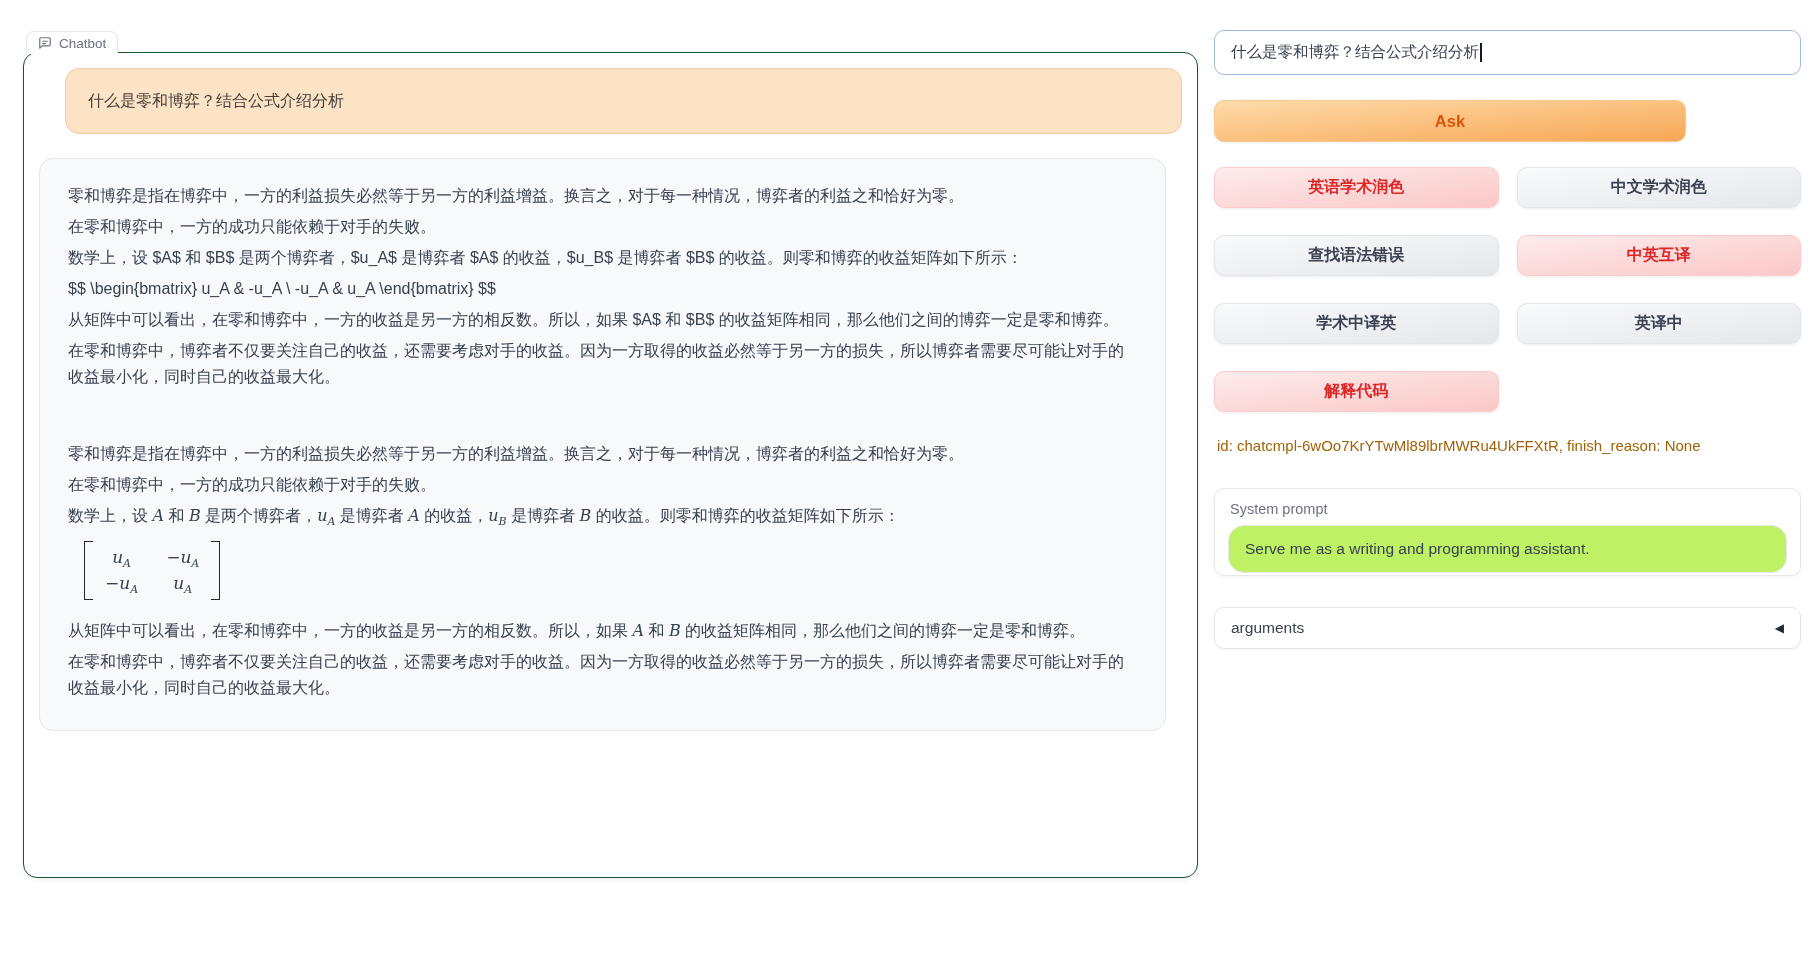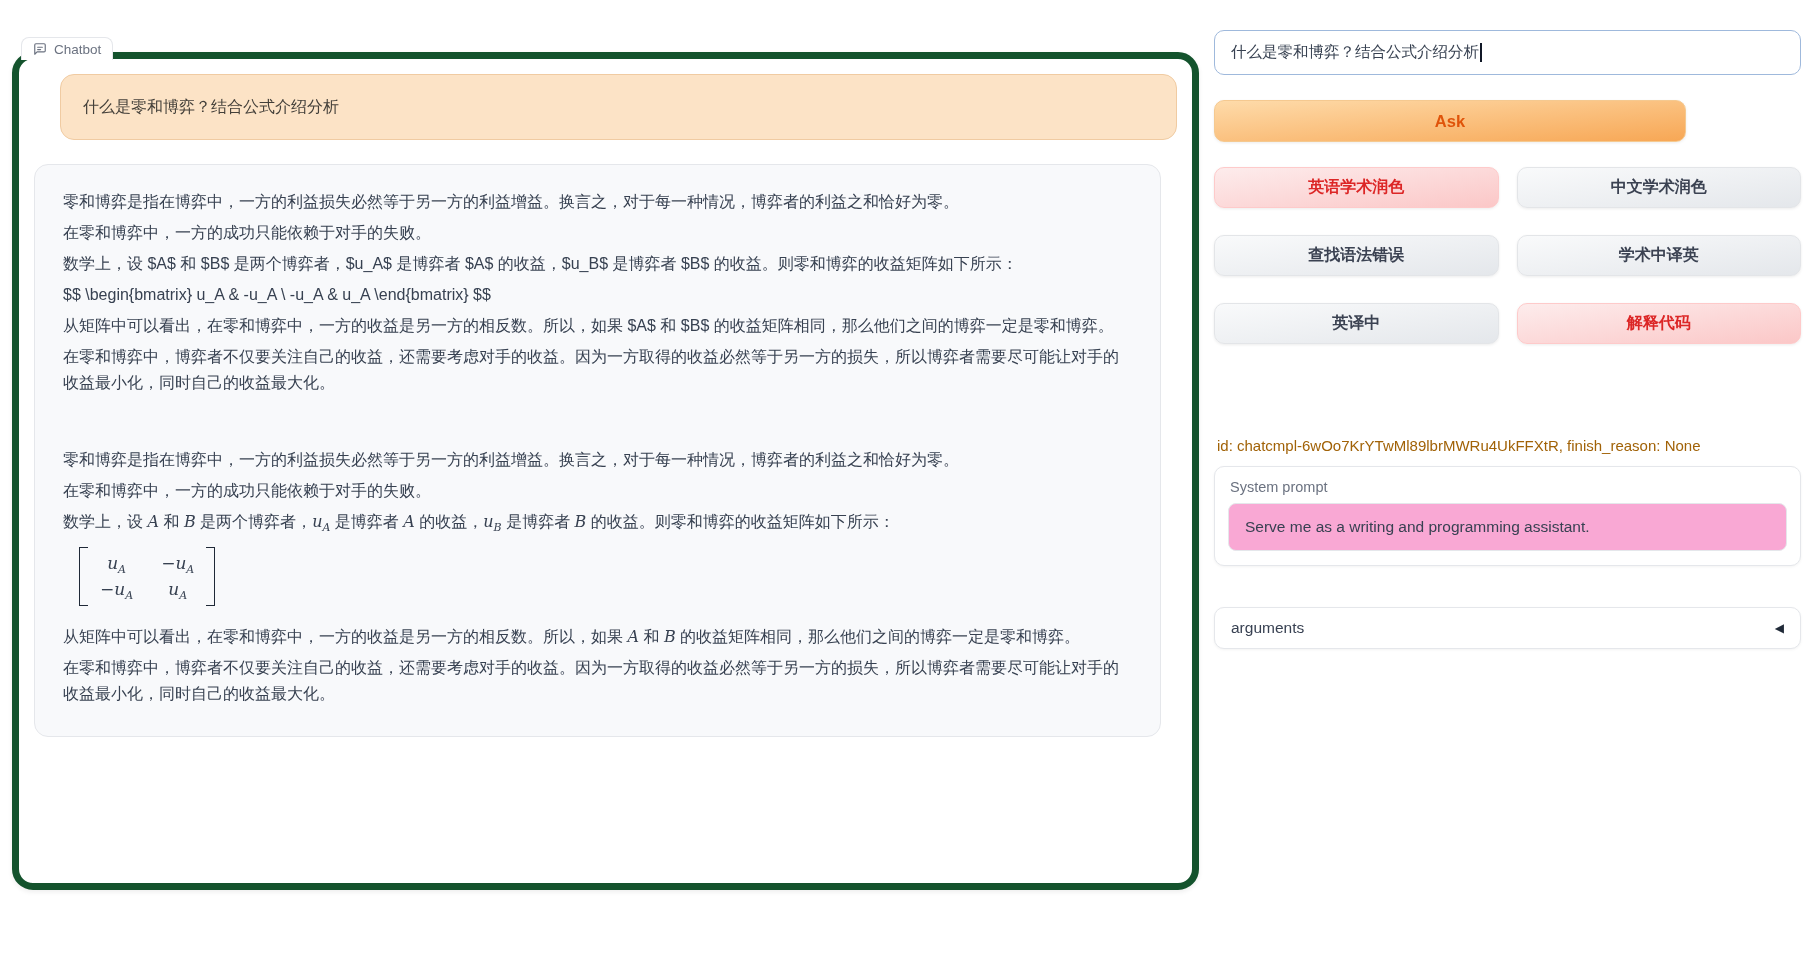--- a/index.html
+++ b/index.html
@@ -9,22 +9,22 @@
     font-family:"Liberation Sans","DejaVu Sans",sans-serif;
     color:#374151;
   }
   
   .clipped-title{
     position:absolute;top:-52px;left:974px;transform:translateX(-50%);
     font-size:44px;line-height:60px;font-weight:bold;color:#1f2937;white-space:nowrap;
   }
   
   .chat-panel{
-    position:absolute;left:12px;top:52px;width:1173px;height:824px;
-    background:#fff;border:7px solid #14532d;border-radius:21px;
+    position:absolute;left:23px;top:52px;width:1173px;height:824px;
+    background:#fff;border:1px solid #14532d;border-radius:14px;
     box-shadow:0 2px 5px rgba(0,0,0,.07);
   }
   .chat-label{
     position:absolute;top:-22px;left:2px;height:22px;
     display:flex;align-items:center;gap:7px;padding:0 11px;
     background:#fff;border:1px solid #e5e7eb;border-bottom:none;
     border-radius:8px 8px 0 0;
     font-size:13.5px;color:#6b7280;
   }
   .messages{padding:15px 15px 0 15px;}
@@ -82,28 +82,28 @@
   }
   .fn-btn.stop{
     background:linear-gradient(to bottom right,#fdecec,#fbc7c7);
     border:1px solid #fecaca;color:#dc2626;
   }
   .status-line{
     position:absolute;top:436px;left:3px;width:584px;
     font-size:15px;line-height:20px;color:#a16207;white-space:nowrap;
   }
   .sys-panel{
-    position:absolute;top:466px;left:0;width:587px;box-sizing:border-box;
+    position:absolute;top:488px;left:0;width:587px;box-sizing:border-box;
     background:#fff;border:1px solid #e5e7eb;border-radius:10px;
-    padding:10px 13px 14px;box-shadow:0 1px 3px rgba(0,0,0,.05);
+    padding:10px 13px 2px;box-shadow:0 1px 3px rgba(0,0,0,.05);
   }
   .sys-label{font-size:14.5px;color:#6b7280;padding:2px 2px 8px;}
   .sys-input{
-    height:48px;box-sizing:border-box;background:#f9a8d4;
-    border:1px solid #e5e7eb;border-radius:8px;
+    height:48px;box-sizing:border-box;background:#bef264;
+    border:1px solid #e5e7eb;border-radius:16px;
     display:flex;align-items:center;padding:0 16px;
     font-size:15.5px;color:#384152;
   }
   .accordion{
     position:absolute;top:607px;left:0;width:587px;height:42px;box-sizing:border-box;
     background:#fff;border:1px solid #e5e7eb;border-radius:10px;
     display:flex;align-items:center;justify-content:space-between;padding:0 16px;
     font-size:15.5px;color:#384152;cursor:pointer;
     box-shadow:0 1px 3px rgba(0,0,0,.05);
   }
@@ -164,20 +164,21 @@
     <span>什么是零和博弈？结合公式介绍分析</span>
       <span class="caret"></span>
   </div>
 
   <button class="ask-btn">Ask</button>
 
   <div class="fn-grid">
       <button class="fn-btn stop">英语学术润色</button>
       <button class="fn-btn secondary">中文学术润色</button>
       <button class="fn-btn secondary">查找语法错误</button>
+      <button class="fn-btn stop">中英互译</button>
       <button class="fn-btn secondary">学术中译英</button>
       <button class="fn-btn secondary">英译中</button>
       <button class="fn-btn stop">解释代码</button>
     </div>
 
   <div class="status-line">id: chatcmpl-6wOo7KrYTwMl89lbrMWRu4UkFFXtR, finish_reason: None</div>
 
   <div class="sys-panel">
     <div class="sys-label">System prompt</div>
     <div class="sys-input" role="textbox">

